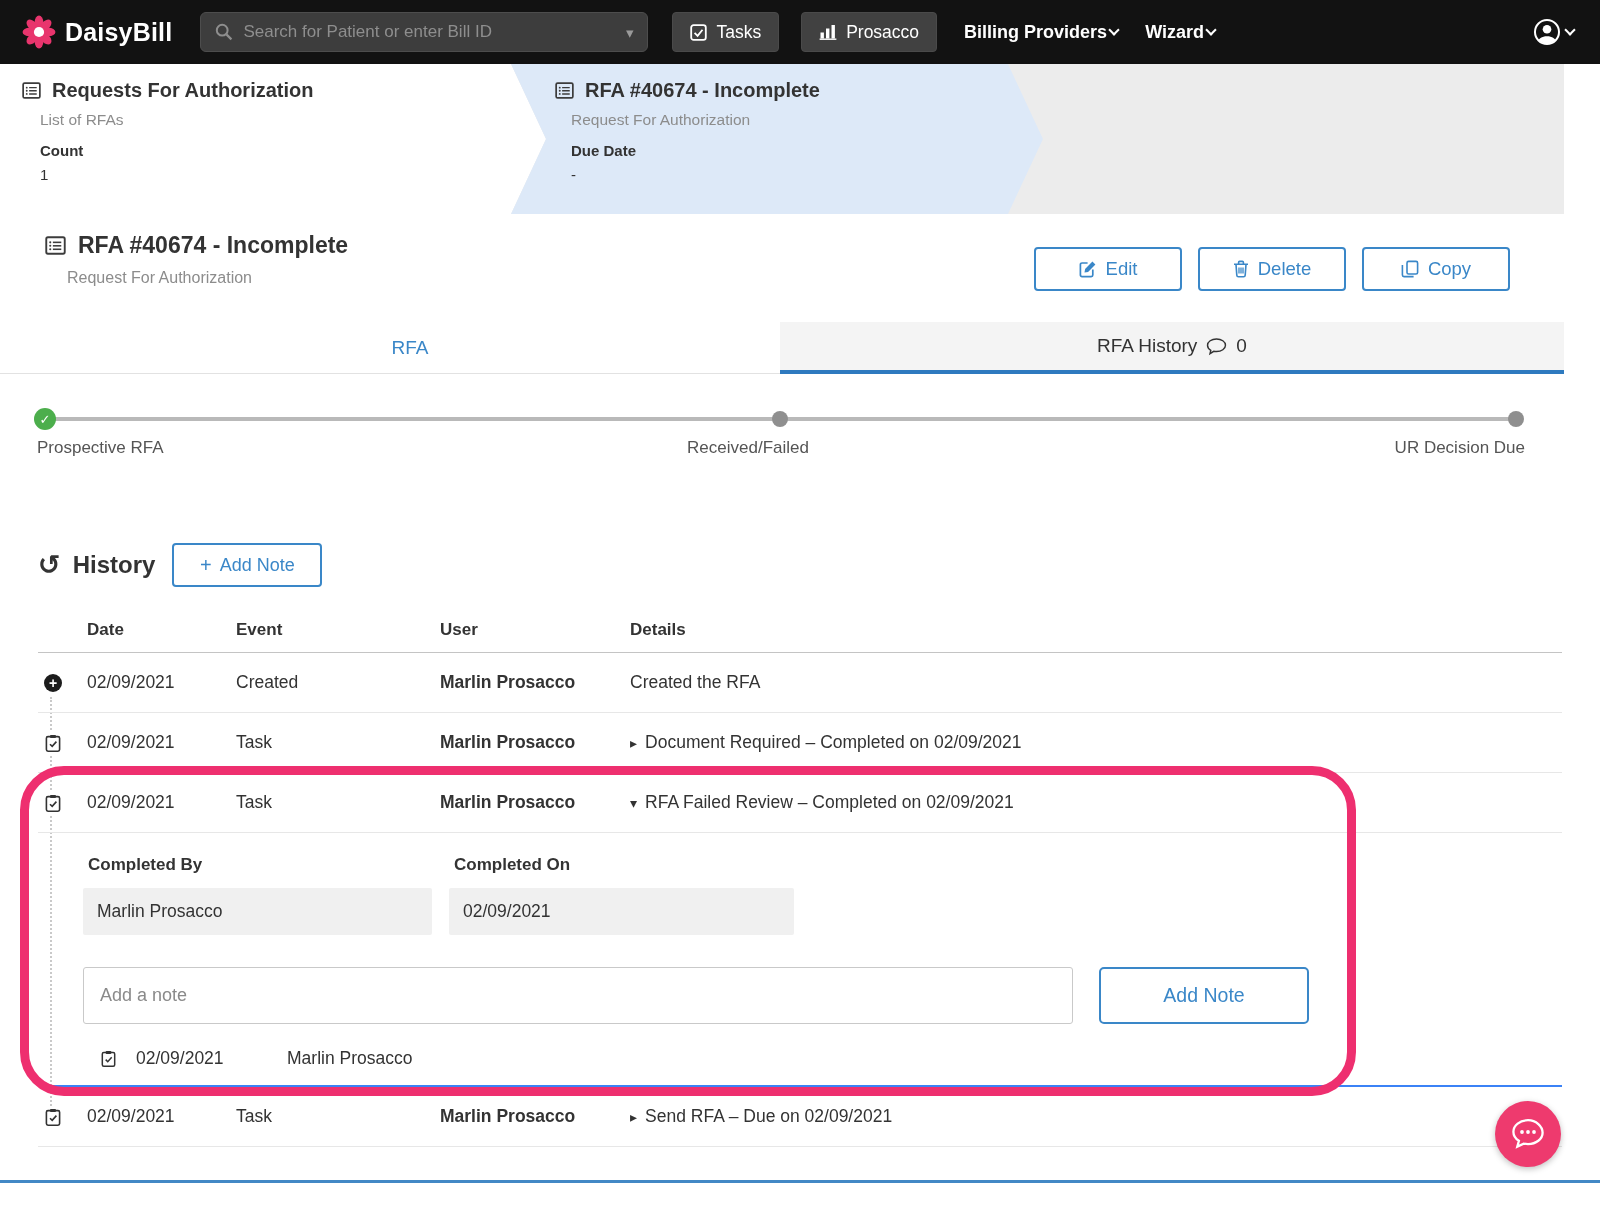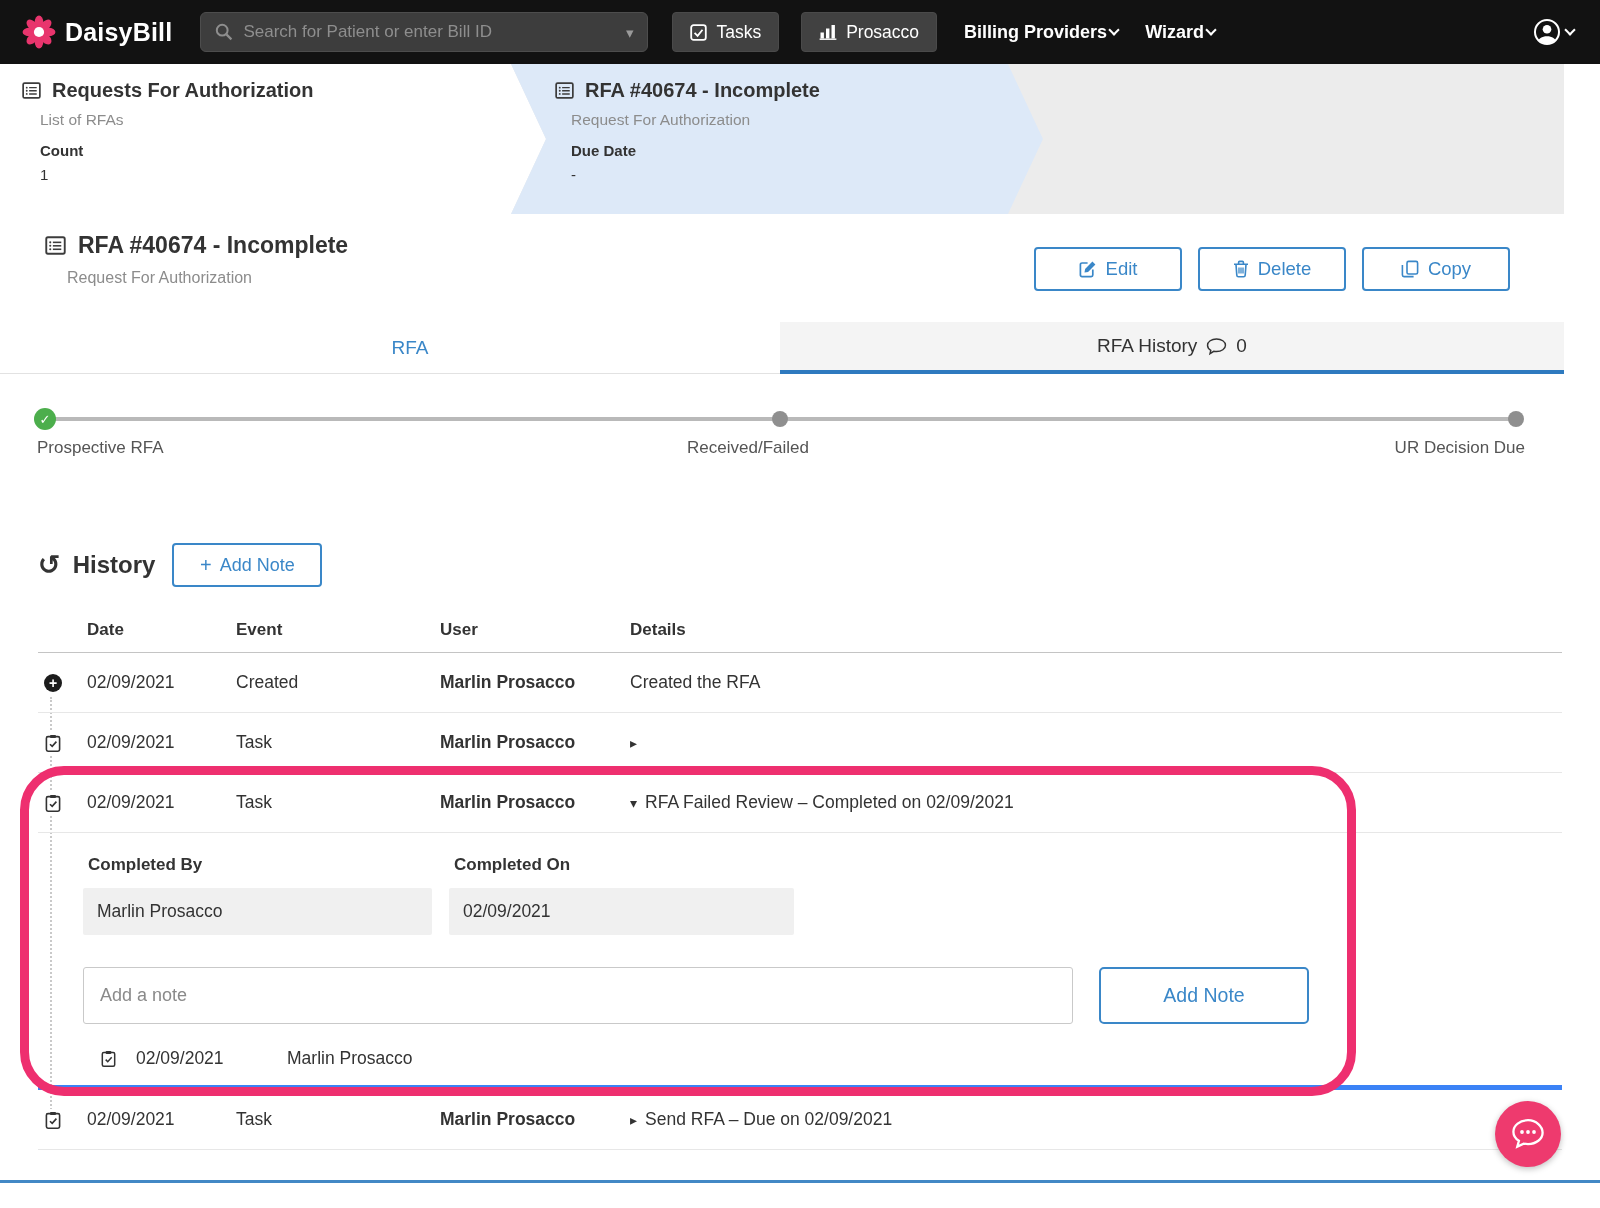--- a/index.html
+++ b/index.html
@@ -73,21 +73,21 @@
   .timeline { position:absolute; left:12px; top:90px; height:420px; border-left:2px dotted #c9c9c9; z-index:0; }
   .trow { display:grid; grid-template-columns:49px 149px 204px 190px 1fr; align-items:center; min-height:60px; border-bottom:1px solid #e7e7e7; font-size:17.5px; position:relative; z-index:1; }
   .trow.thead { min-height:46px; border-bottom:1px solid #c4c4c4; font-weight:700; font-size:17px; }
   .cell-user { font-weight:700; }
   .row-icon { margin-left:4px; width:22px; height:22px; display:flex; align-items:center; justify-content:center; background:#fff; position:relative; z-index:2; }
   .plus-circle { width:18px; height:18px; border-radius:50%; background:#1c1c1c; color:#fff; font-size:14px; font-weight:700; display:flex; align-items:center; justify-content:center; line-height:1; }
   .details-cell { display:flex; align-items:center; }
   .caret { margin-right:8px; font-size:14px; color:#333; line-height:1; }
 
   
-  .expanded { position:relative; z-index:1; border-bottom:5px solid #3b82f6; padding-top:22px; }
+  .expanded { position:relative; z-index:1; border-bottom:2px solid #3b82f6; padding-top:22px; }
   .exp-fields { display:flex; gap:17px; padding-left:45px; }
   .exp-field label { display:block; font-size:17px; font-weight:700; margin-left:5px; }
   .exp-box { margin-top:13px; width:349px; height:47px; background:#f0f0f0; border-radius:2px; display:flex; align-items:center; padding-left:14px; font-size:17.5px; color:#333; }
   .exp-field.on .exp-box { width:345px; }
   .note-row { display:flex; gap:26px; padding-left:45px; margin-top:32px; }
   .note-input { width:990px; height:57px; border:1px solid #c9c9c9; border-radius:3px; padding:16px 16px; font-size:18px; font-family:inherit; color:#333; outline:none; background:#fff; }
   .note-input::placeholder { color:#8a8a8a; }
   .exp-add-note { width:210px; height:57px; border:2px solid #3a87c8; border-radius:5px; background:#fff; color:#3a87c8; font-size:19.5px; cursor:pointer; font-family:inherit; }
   .note-subrow { display:flex; align-items:center; margin-top:24px; padding:0 0 16px 60px; font-size:17.5px; }
   .note-subrow .sub-icon { width:20px; display:flex; justify-content:center; background:#fff; position:relative; z-index:2; }
@@ -312,20 +312,21 @@
         <rect x="1.4" y="2.6" width="13.2" height="14.6" rx="1.6" fill="none" stroke="#333" stroke-width="1.6"></rect>
         <rect x="5" y="0.9" width="6" height="3.2" rx="1" fill="#333"></rect>
         <path d="M5 10.2l2.2 2.2 4.2-4.8" fill="none" stroke="#333" stroke-width="1.6"></path>
       </svg>
     </span>
     <span>02/09/2021</span>
     <span>Task</span>
     <span class="cell-user">Marlin Prosacco</span>
     <span class="details-cell">
       <span class="caret">▸</span>
+      <span>Document Required – Completed on 02/09/2021</span>
     </span>
   </div>
 
   <div class="trow">
     <span class="row-icon">
       <svg width="16" height="18" viewBox="0 0 16 18">
         <rect x="1.4" y="2.6" width="13.2" height="14.6" rx="1.6" fill="none" stroke="#333" stroke-width="1.6"></rect>
         <rect x="5" y="0.9" width="6" height="3.2" rx="1" fill="#333"></rect>
         <path d="M5 10.2l2.2 2.2 4.2-4.8" fill="none" stroke="#333" stroke-width="1.6"></path>
       </svg>

